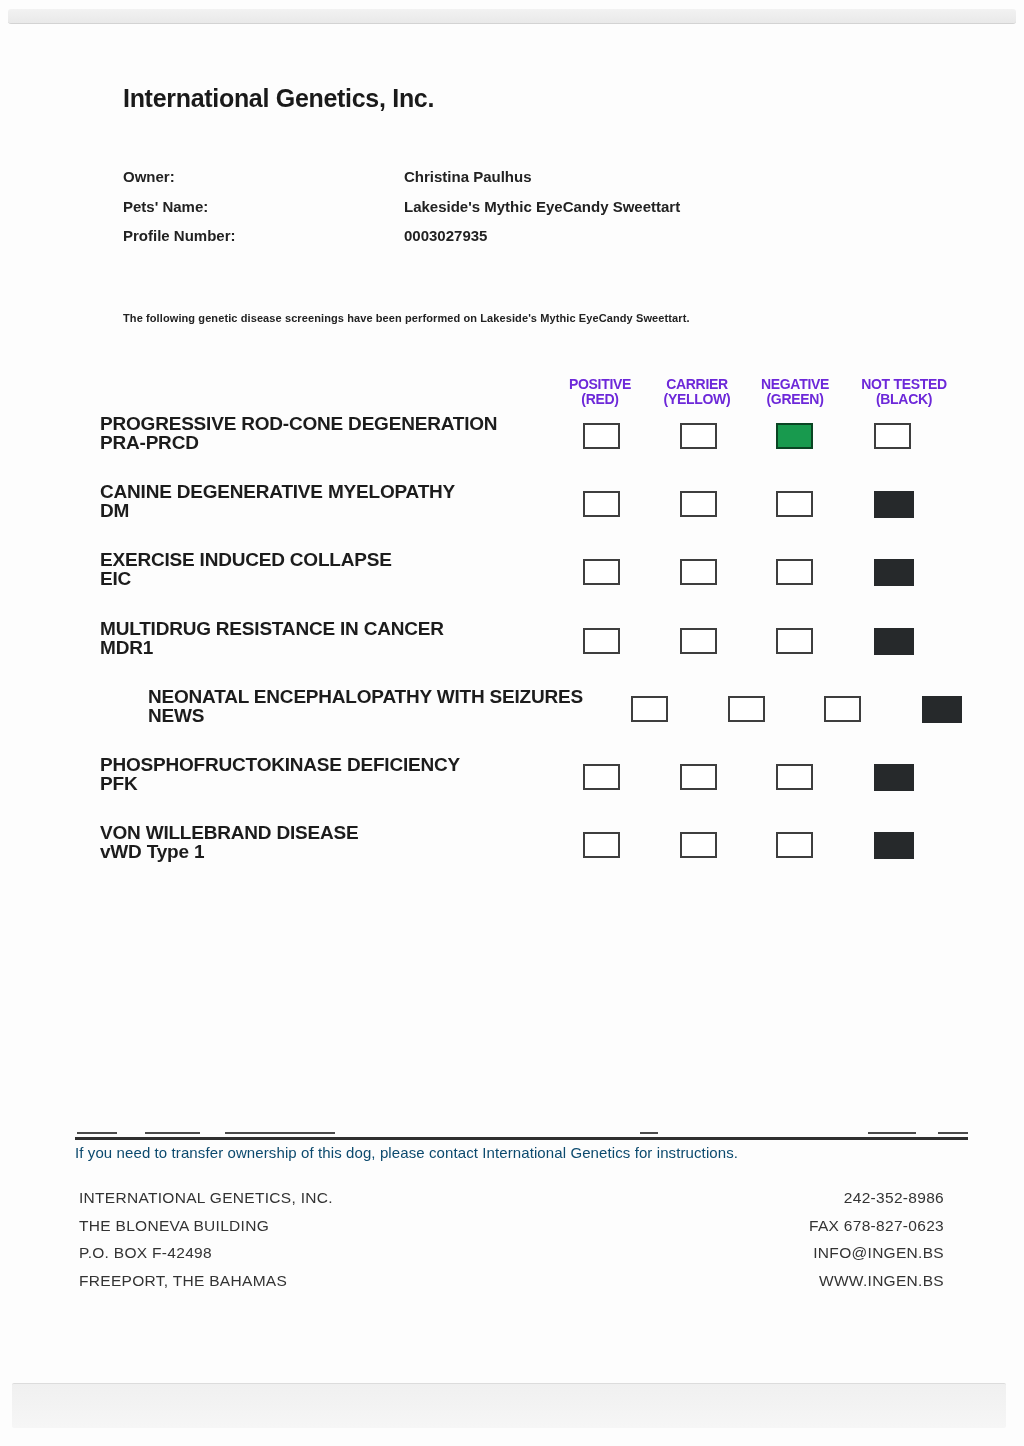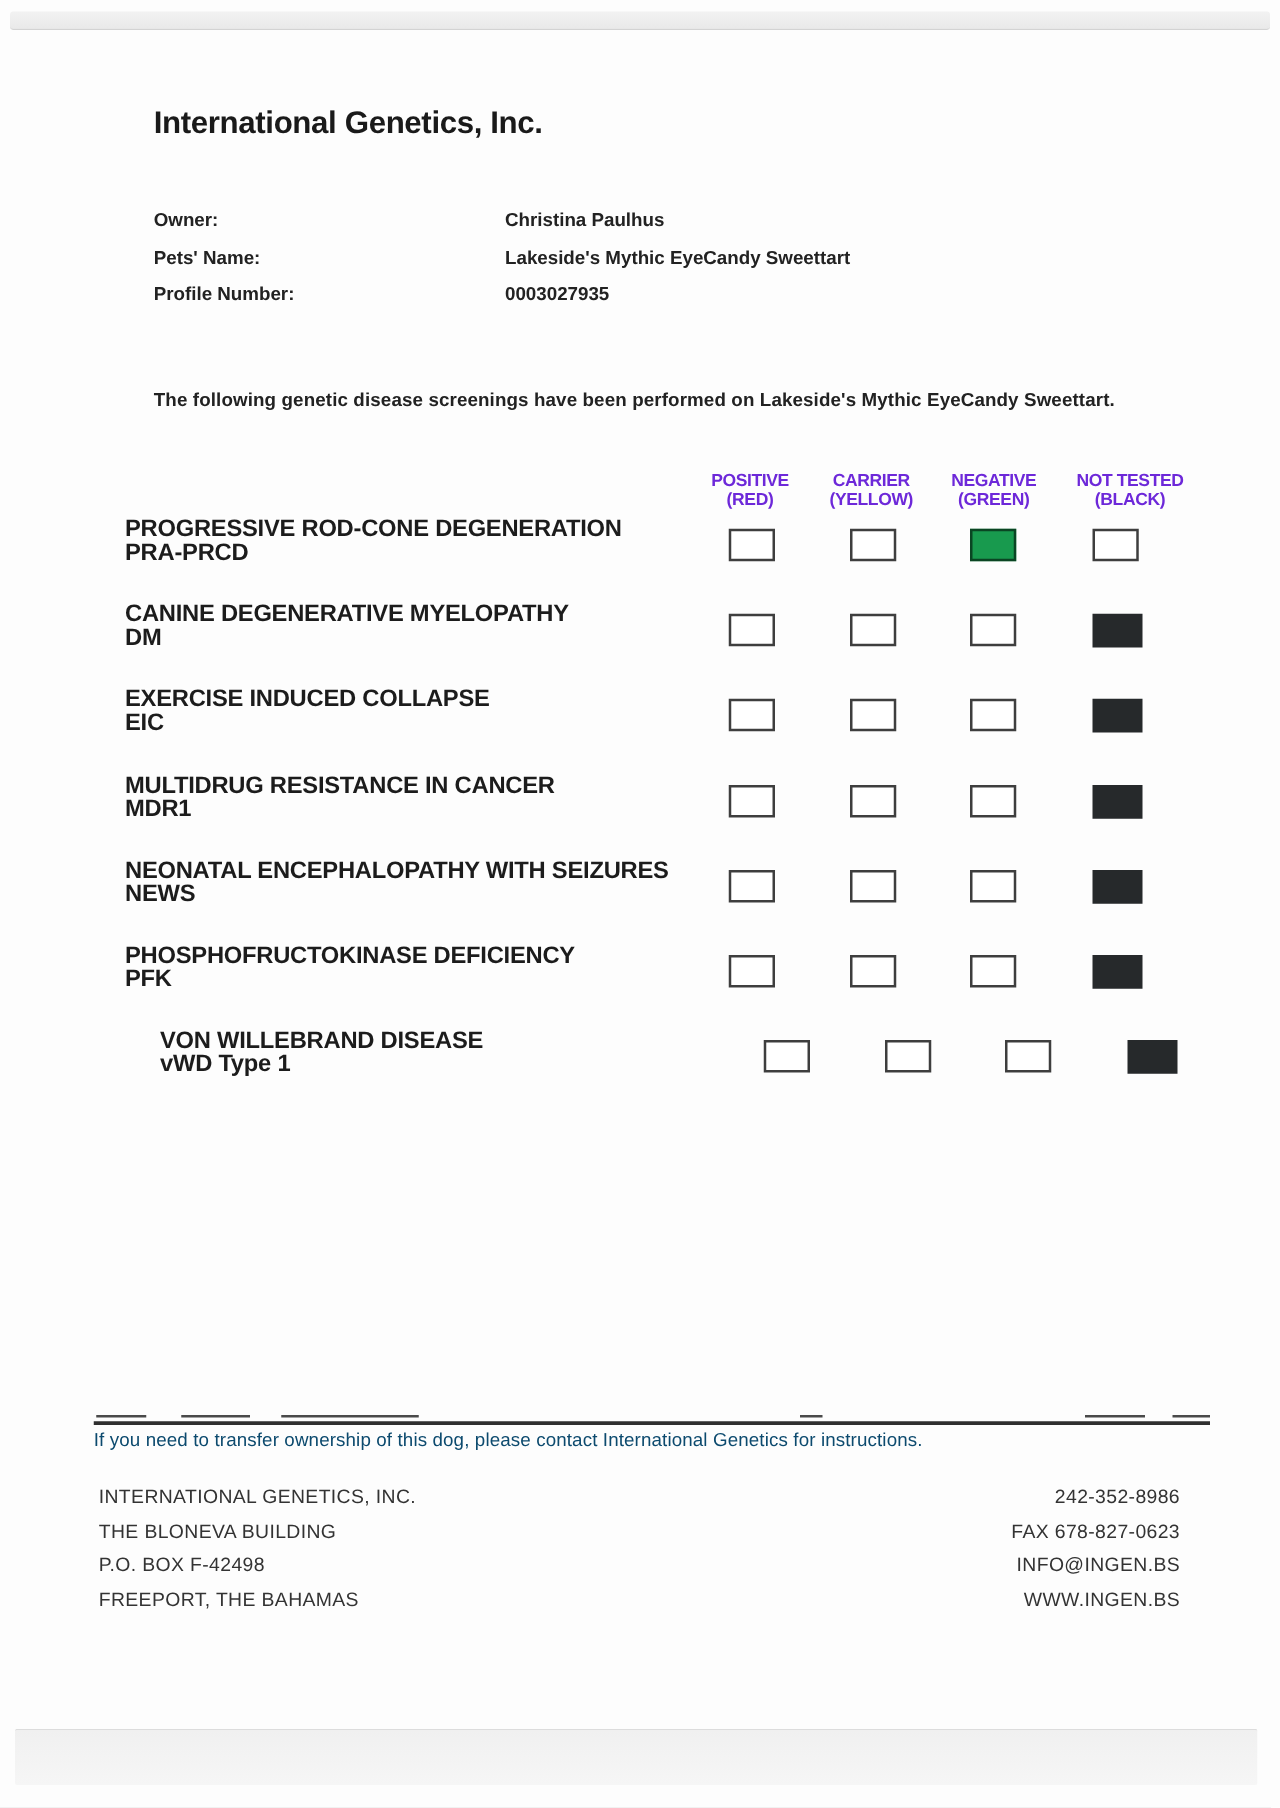--- a/index.html
+++ b/index.html
@@ -28,21 +28,21 @@
   .certificate-title {
     position:absolute; left:123px; top:116px;
     font-size:21px; font-weight:700; letter-spacing:-0.2px; color:#1a1a1a;
   }
   .info-block { position:absolute; left:123px; top:168px; width:700px; }
   .info-row { display:flex; height:29.5px; align-items:flex-start;gap:39px; }
   .info-label { width:242px; font-size:15px; font-weight:700; color:#222; }
   .info-value { font-size:15px; font-weight:700; color:#222; }
   .intro-text {
     position:absolute; left:123px; top:312px; width:880px;
-    font-size:15px; font-weight:700; color:#222; letter-spacing:0.1px;
+    font-size:11px; font-weight:700; color:#222; letter-spacing:0.1px;
   }
   .col-header {
     position:absolute; top:377px; width:160px; text-align:center;
     font-size:14px; font-weight:700; line-height:15px; color:#6d28d9;
     letter-spacing:-0.3px; white-space:nowrap;
   }
   .screening-row { position:absolute; left:0; width:820px; height:60px; }
   .disease-name {
     position:absolute; left:100px; top:0;
     font-size:19px; font-weight:700; line-height:18px; letter-spacing:-0.2px;
@@ -144,37 +144,37 @@
         <div class="cb filled filled-black" style="left: 874px; background: rgb(38, 41, 43);"></div>
       </div>
       <div class="screening-row" style="top: 620px;">
         <div class="disease-name">MULTIDRUG RESISTANCE IN CANCER</div>
         <div class="disease-code">MDR1</div>
         <div class="cb" style="left: 583px;"></div>
         <div class="cb" style="left: 680px;"></div>
         <div class="cb" style="left: 776px;"></div>
         <div class="cb filled filled-black" style="left: 874px; background: rgb(38, 41, 43);"></div>
       </div>
-      <div class="screening-row" style="top: 688px;">
+      <div class="screening-row" style="top: 688px; margin-left: 48px;">
         <div class="disease-name">NEONATAL ENCEPHALOPATHY WITH SEIZURES</div>
         <div class="disease-code">NEWS</div>
         <div class="cb" style="left: 583px;"></div>
         <div class="cb" style="left: 680px;"></div>
         <div class="cb" style="left: 776px;"></div>
         <div class="cb filled filled-black" style="left: 874px; background: rgb(38, 41, 43);"></div>
       </div>
       <div class="screening-row" style="top: 756px;">
         <div class="disease-name">PHOSPHOFRUCTOKINASE DEFICIENCY</div>
         <div class="disease-code">PFK</div>
         <div class="cb" style="left: 583px;"></div>
         <div class="cb" style="left: 680px;"></div>
         <div class="cb" style="left: 776px;"></div>
         <div class="cb filled filled-black" style="left: 874px; background: rgb(38, 41, 43);"></div>
       </div>
-      <div class="screening-row" style="top: 824px; margin-left: 28px;">
+      <div class="screening-row" style="top: 824px;">
         <div class="disease-name">VON WILLEBRAND DISEASE</div>
         <div class="disease-code">vWD Type 1</div>
         <div class="cb" style="left: 583px;"></div>
         <div class="cb" style="left: 680px;"></div>
         <div class="cb" style="left: 776px;"></div>
         <div class="cb filled filled-black" style="left: 874px; background: rgb(38, 41, 43);"></div>
       </div>
     </div>
 
   <div class="divider-line"></div>

